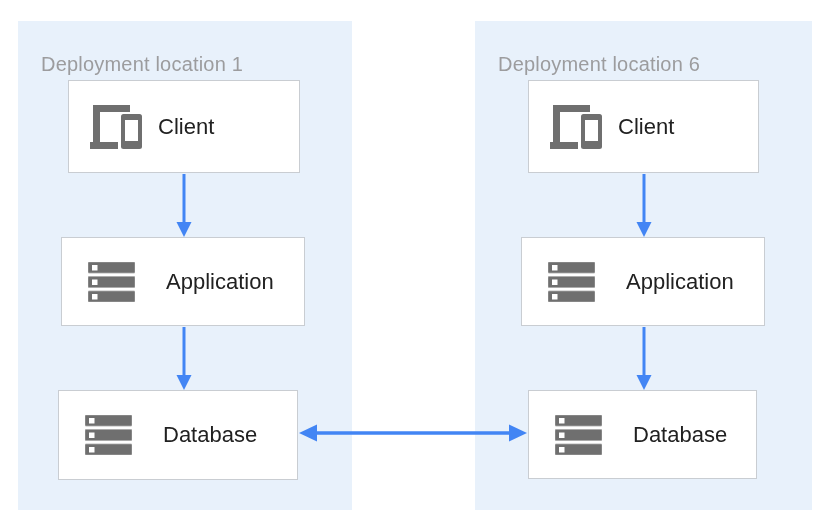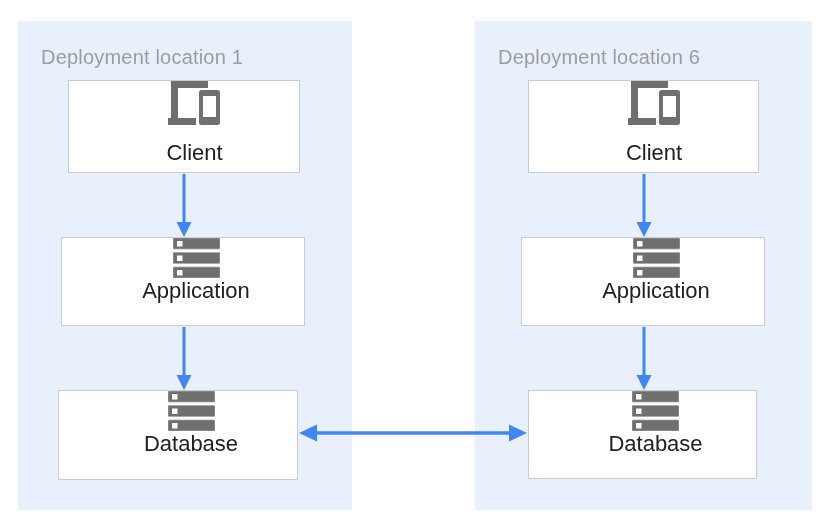--- a/index.html
+++ b/index.html
@@ -27,45 +27,44 @@
   .panel {
     position: absolute;
     top: 21px;
     height: 489px;
     background: var(--panel-bg);
   }
   .panel-1 { left: 18px;  width: 334px; }
   .panel-2 { left: 475px; width: 337px; }
   .panel-title {
     position: absolute;
-    top: 25px;
+    top: 32px;
     left: 23px;
     margin: 0;
     font-size: 20px;
     font-weight: 400;
     letter-spacing: 0.2px;
     color: var(--title);
     white-space: nowrap;
   }
   .node {
     position: absolute;
     background: var(--node-bg);
     border: 1.5px solid var(--node-border);
     box-sizing: border-box;
     display: flex;
     align-items: center;
-    flex-direction: column;
   }
   .node .label {
     font-size: 22px;
     color: var(--node-text);
     white-space: nowrap;
   }
   .node-client { padding-left: 21px; gap: 15px; }
-  .node-server { padding-left: 26px; }
+  .node-server { padding-left: 26px; gap: 31px; }
 
   
   .p1-client   { left: 50px; top: 59px;  width: 232px; height: 93px; }
   .p1-app      { left: 43px; top: 216px; width: 244px; height: 89px; }
   .p1-db       { left: 40px; top: 369px; width: 240px; height: 90px; }
   .p2-client   { left: 53px; top: 59px;  width: 231px; height: 93px; }
   .p2-app      { left: 46px; top: 216px; width: 244px; height: 89px; }
   .p2-db       { left: 53px; top: 369px; width: 229px; height: 89px; }
 
   .icon { display: inline-flex; flex: 0 0 auto; }

